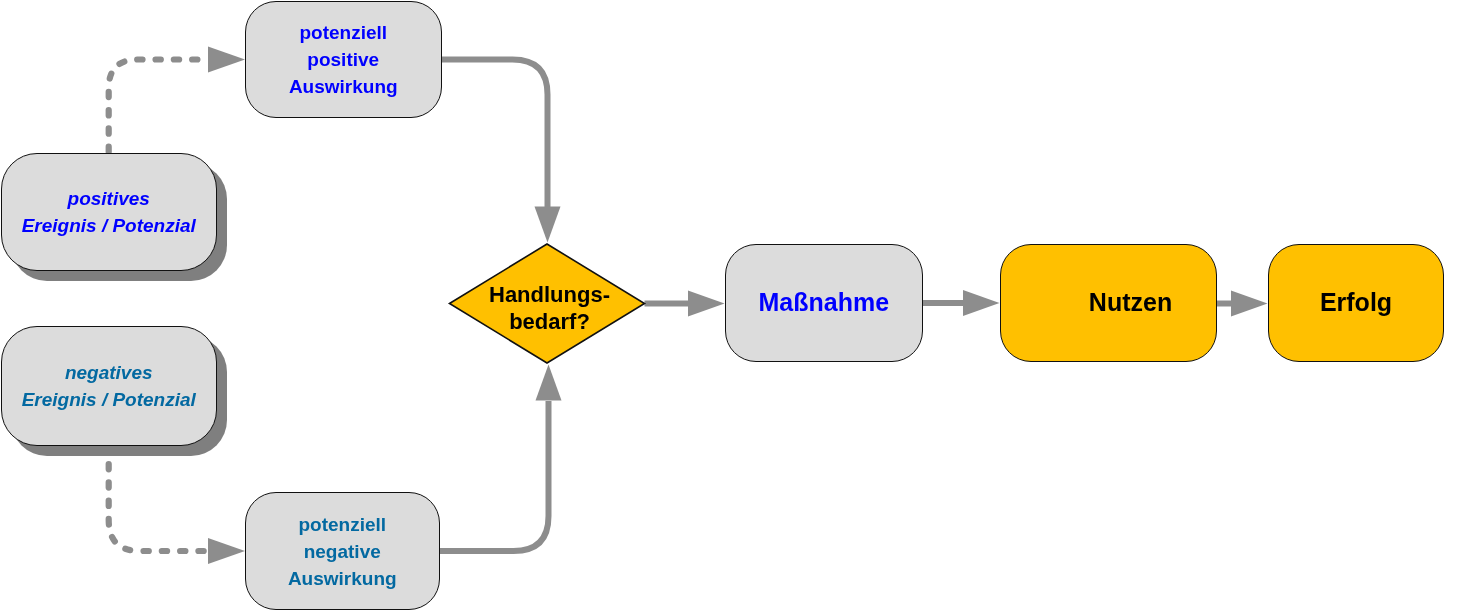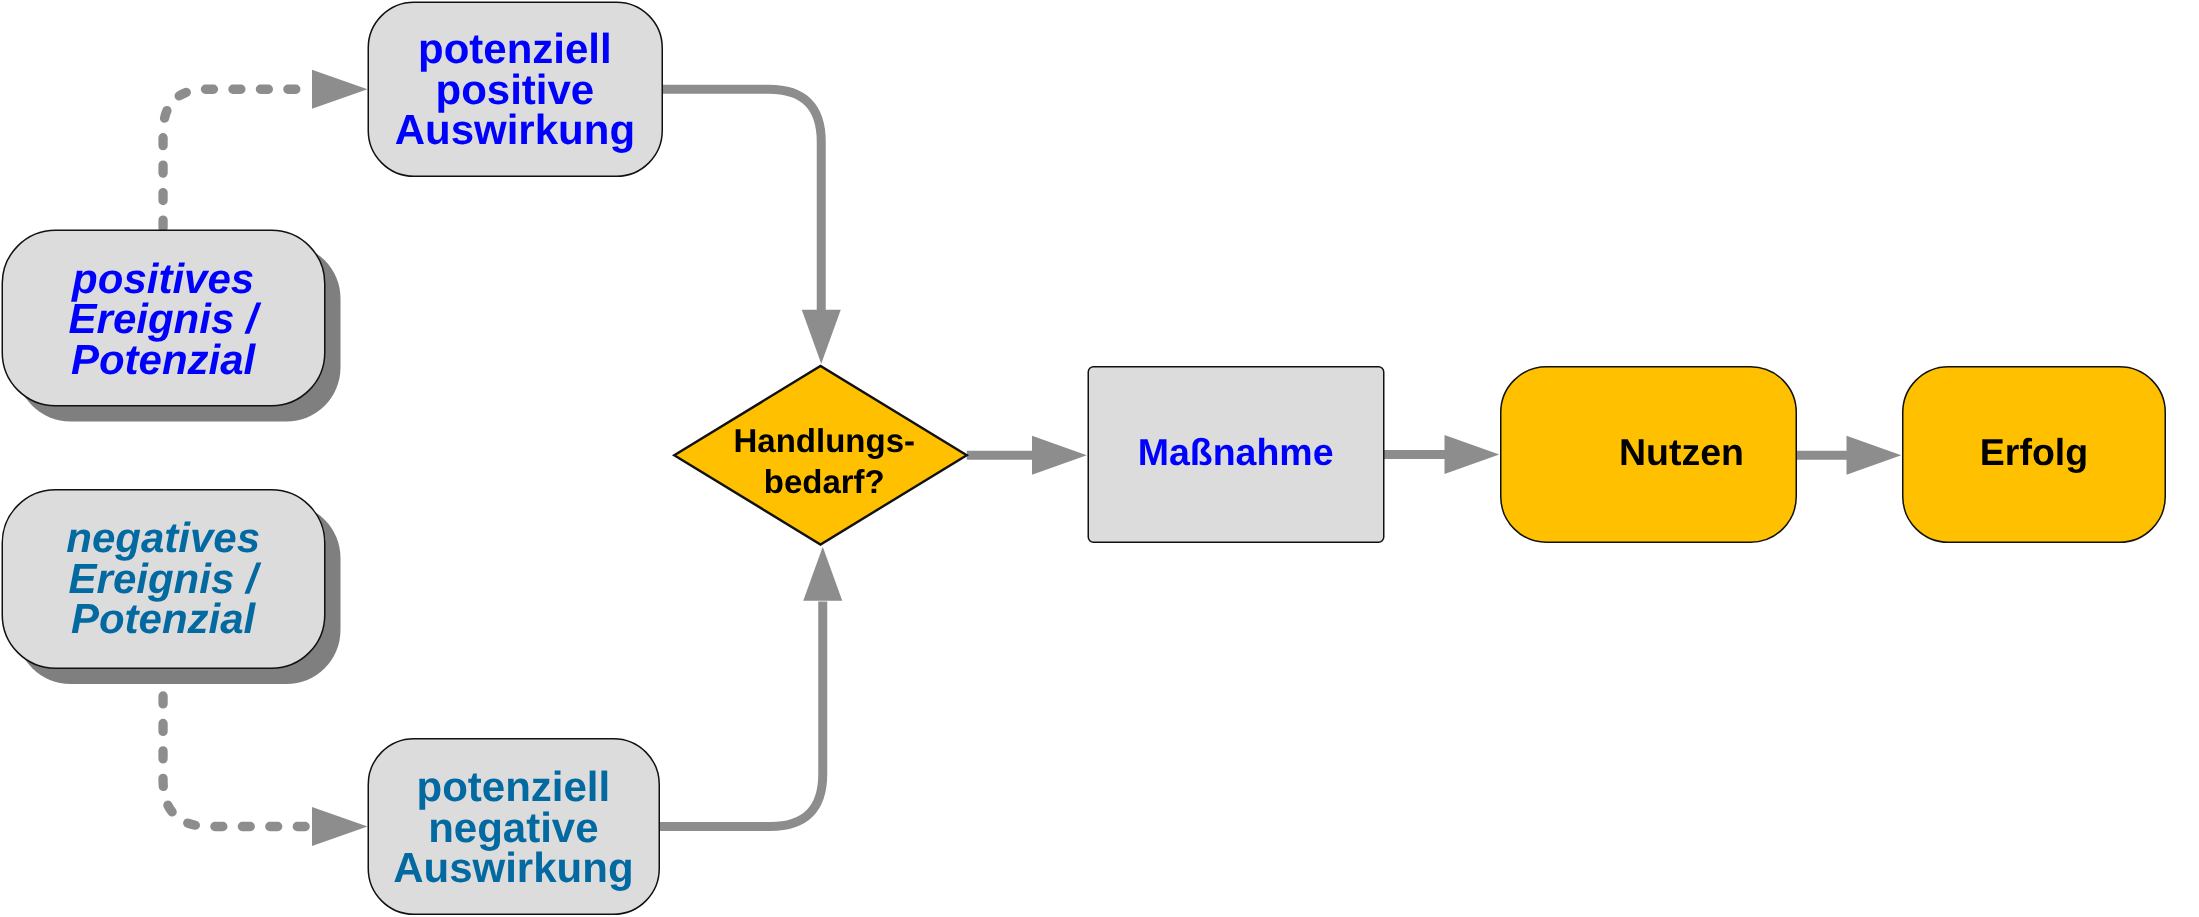--- a/index.html
+++ b/index.html
@@ -1,20 +1,20 @@
 <!DOCTYPE html>
 <html><head>
 <meta charset="utf-8">
 <style>
   html,body{margin:0;padding:0;background:#fff;}
   #canvas{position:relative;width:1466px;height:611px;background:#fff;overflow:hidden;
     font-family:"Liberation Sans",sans-serif;font-weight:bold;}
   .box{position:absolute;box-sizing:border-box;border:1.6px solid #111;background:#dcdcdc;
     display:flex;align-items:center;justify-content:center;text-align:center;
-    font-size:28px;line-height:27px;}
+    font-size:19px;line-height:27px;}
   .shadow{box-shadow:10px 10px 0 #7f7f7f;font-style:italic;}
   .orange{background:#ffc000;}
   .blue{color:#0000ff;}
   .red{color:#0369a1;}
   svg{position:absolute;left:0;top:0;}
 </style>
 </head>
 <body>
 <div id="canvas">
   <svg width="1466" height="611" viewBox="0 0 1466 611">
@@ -41,16 +41,16 @@
     <polygon points="1267.5,303.5 1231,290.5 1231,316.5" fill="#8d8d8d"></polygon>
 
     <polygon points="449.5,303.5 547,244 644.5,303.5 547,363" fill="#ffc000" stroke="#111" stroke-width="1.6"></polygon>
     <text x="549.5" y="301.5" text-anchor="middle" font-family="Liberation Sans, sans-serif" font-weight="bold" font-size="22" fill="#000">Handlungs-</text>
     <text x="549.5" y="328.5" text-anchor="middle" font-family="Liberation Sans, sans-serif" font-weight="bold" font-size="22" fill="#000">bedarf?</text>
   </svg>
   <div class="box shadow blue" style="left:0.5px;top:153px;width:216.5px;height:118px;border-radius:36px;">positives<br>Ereignis / Potenzial</div>
   <div class="box shadow red" style="left:0.5px;top:325.7px;width:216.5px;height:120px;border-radius:36px;">negatives<br>Ereignis / Potenzial</div>
   <div class="box blue" style="left:245px;top:1px;width:196.5px;height:116.5px;border-radius:31px;">potenziell<br>positive<br>Auswirkung</div>
   <div class="box red" style="left:245px;top:492.4px;width:194.5px;height:118px;border-radius:31px;">potenziell<br>negative<br>Auswirkung</div>
-  <div class="box blue" style="left:725px;top:243.7px;width:197.5px;height:118px;border-radius:4px;font-size:25px;">Maßnahme</div>
-  <div class="box orange" style="left:1000px;top:243.7px;width:198px;height:118px;border-radius:31px;font-size:25px;color:#000;padding-left:44px;">Nutzen</div>
+  <div class="box blue" style="left:725px;top:243.7px;width:197.5px;height:118px;border-radius:31px;font-size:25px;">Maßnahme</div>
+  <div class="box orange" style="left:1000px;top:243.7px;width:217px;height:118px;border-radius:31px;font-size:25px;color:#000;padding-left:44px;">Nutzen</div>
   <div class="box orange" style="left:1268px;top:244px;width:176px;height:117.7px;border-radius:31px;font-size:25px;color:#000;">Erfolg</div>
 </div>
 
 </body></html>

